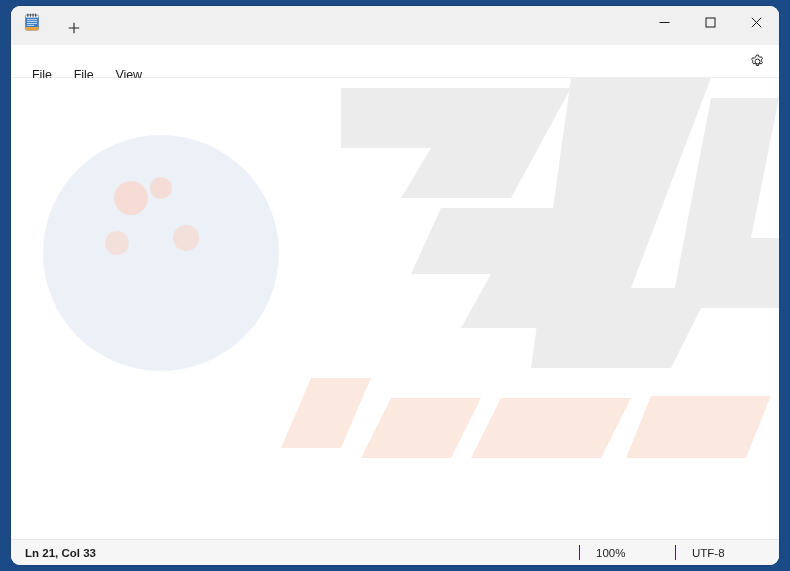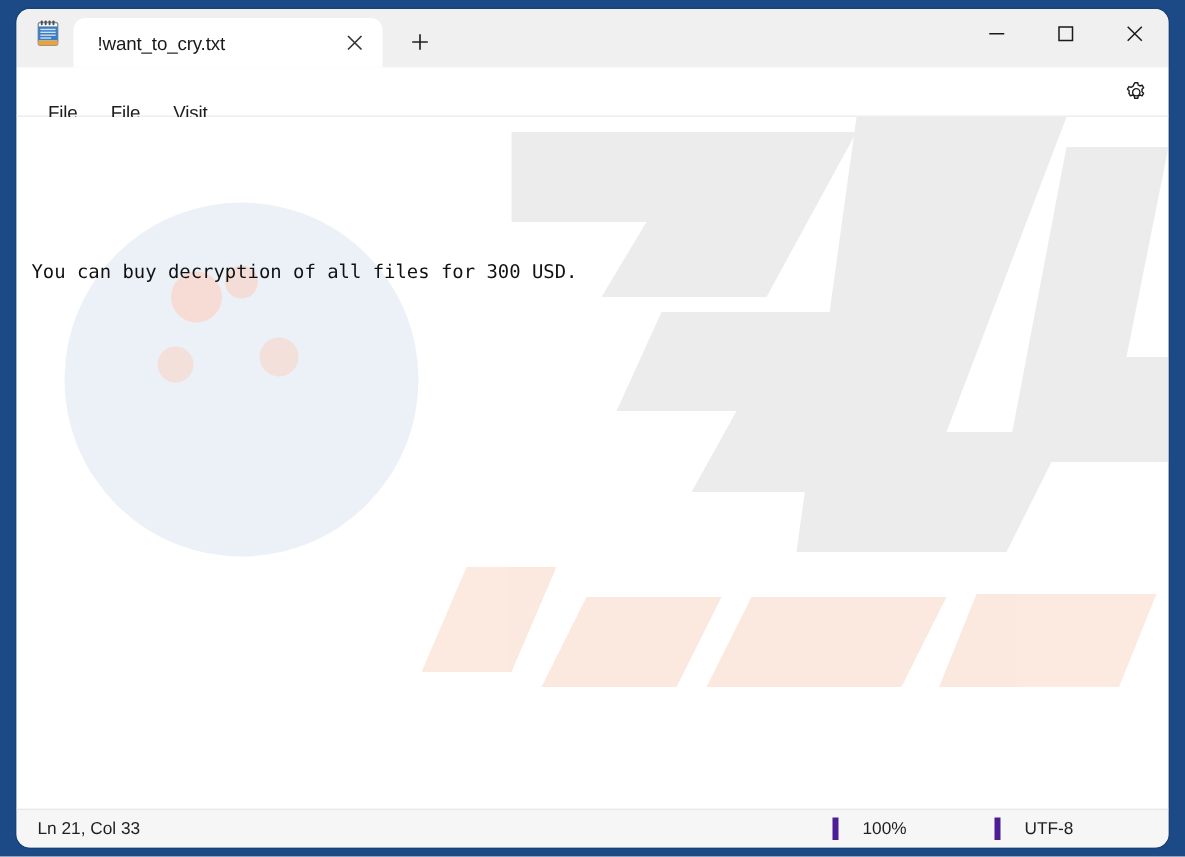--- a/index.html
+++ b/index.html
@@ -152,32 +152,31 @@
   #statusbar {
     flex: 0 0 26px;
     height: 26px;
     background: #f6f6f6;
     border-top: 1px solid #e7e7e7;
     display: flex;
     align-items: center;
     font-size: 11.5px;
     color: #1f1f1f;
   }
-  #sb-pos { padding-left: 14px; flex: 1; }
+  #sb-pos { padding-left: 14px; flex: 1; font-weight: bold; }
   .sb-cell {
     padding: 0 16px;
     height: 15px;
     display: flex;
     align-items: center;
-    border-left: 4px solid #4c1d95;
-    margin-left: 12px;
+    border-left: 1px solid #4c1d95;
   }
   .sb-zoom { width: 96px; justify-content: flex-start; }
   .sb-eol  { width: 150px; justify-content: flex-start; }
-  .sb-enc  { width: 116px; justify-content: flex-start; }
+  .sb-enc  { width: 104px; justify-content: flex-start; }
 </style>
 </head>
 <body>
 
 <div id="window">
 
   <div id="titlebar">
 
     <div id="app-icon">
       <svg class="nb-icon" width="18" height="19" viewBox="0 0 18 19">
@@ -191,28 +190,20 @@
         <g fill="#4a4f57">
           <rect x="4.2" y="0.6" width="1.3" height="3.2" rx="0.6"></rect>
           <rect x="6.8" y="0.6" width="1.3" height="3.2" rx="0.6"></rect>
           <rect x="9.4" y="0.6" width="1.3" height="3.2" rx="0.6"></rect>
           <rect x="12.0" y="0.6" width="1.3" height="3.2" rx="0.6"></rect>
         </g>
       </svg>
     </div>
 
     <div id="tabstrip">
-      <div class="tab">
-        <span class="tab-title">!want_to_cry.txt</span>
-        <span class="tab-close">
-          <svg width="11" height="11" viewBox="0 0 11 11">
-            <path d="M1 1 L10 10 M10 1 L1 10" stroke="#333" stroke-width="1.1" fill="none"></path>
-          </svg>
-        </span>
-      </div>
       <div class="newtab">
         <svg width="12" height="12" viewBox="0 0 12 12">
           <path d="M6 0.8 V11.2 M0.8 6 H11.2" stroke="#202020" stroke-width="1.1" fill="none"></path>
         </svg>
       </div>
     </div>
 
     <div id="wincontrols">
       <div class="wc">
         <svg width="11" height="11" viewBox="0 0 11 11">
@@ -228,21 +219,21 @@
         <svg width="11" height="11" viewBox="0 0 11 11">
           <path d="M0.8 0.8 L10.2 10.2 M10.2 0.8 L0.8 10.2" stroke="#1a1a1a" stroke-width="1" fill="none"></path>
         </svg>
       </div>
     </div>
   </div>
 
   <div id="menubar">
     <div class="menu-item">File</div>
     <div class="menu-item">File</div>
-    <div class="menu-item">Visit</div>
+    <div class="menu-item">View</div>
     <div id="settings-btn">
       <svg width="15" height="15" viewBox="0 0 16 16">
         <path d="M8 5.4a2.6 2.6 0 1 0 0 5.2 2.6 2.6 0 0 0 0-5.2z" fill="none" stroke="#1c1c1c" stroke-width="1"></path>
         <path d="M6.9 1.2h2.2l.25 1.6a5.3 5.3 0 0 1 1.3.76l1.5-.62 1.1 1.9-1.22 1.05c.07.28.1.57.1.87s-.03.59-.1.87l1.22 1.05-1.1 1.9-1.5-.62a5.3 5.3 0 0 1-1.3.76l-.25 1.6H6.9l-.25-1.6a5.3 5.3 0 0 1-1.3-.76l-1.5.62-1.1-1.9L2.97 8.63a5.4 5.4 0 0 1 0-1.74L1.75 5.84l1.1-1.9 1.5.62a5.3 5.3 0 0 1 1.3-.76z" fill="none" stroke="#1c1c1c" stroke-width="1" stroke-linejoin="round"></path>
       </svg>
     </div>
   </div>
 
   <div id="editor">
 
@@ -261,21 +252,20 @@
       <g fill="#fbe6da" opacity="0.85">
         <path d="M300 300 L360 300 L330 370 L270 370 Z"></path>
         <path d="M380 320 L470 320 L440 380 L350 380 Z"></path>
         <path d="M490 320 L620 320 L590 380 L460 380 Z"></path>
         <path d="M640 318 L760 318 L735 380 L615 380 Z"></path>
       </g>
     </svg>
 
     <div id="text-layer">
       <div class="ln blank"></div>
-      <div class="ln">You can buy decryption of all files for 300 USD.</div>
       <div class="ln blank"></div>
       <div class="ln blank"></div>
       <div class="ln blank"></div>
       <div class="ln blank"></div>
       
       
       
       
       
       

